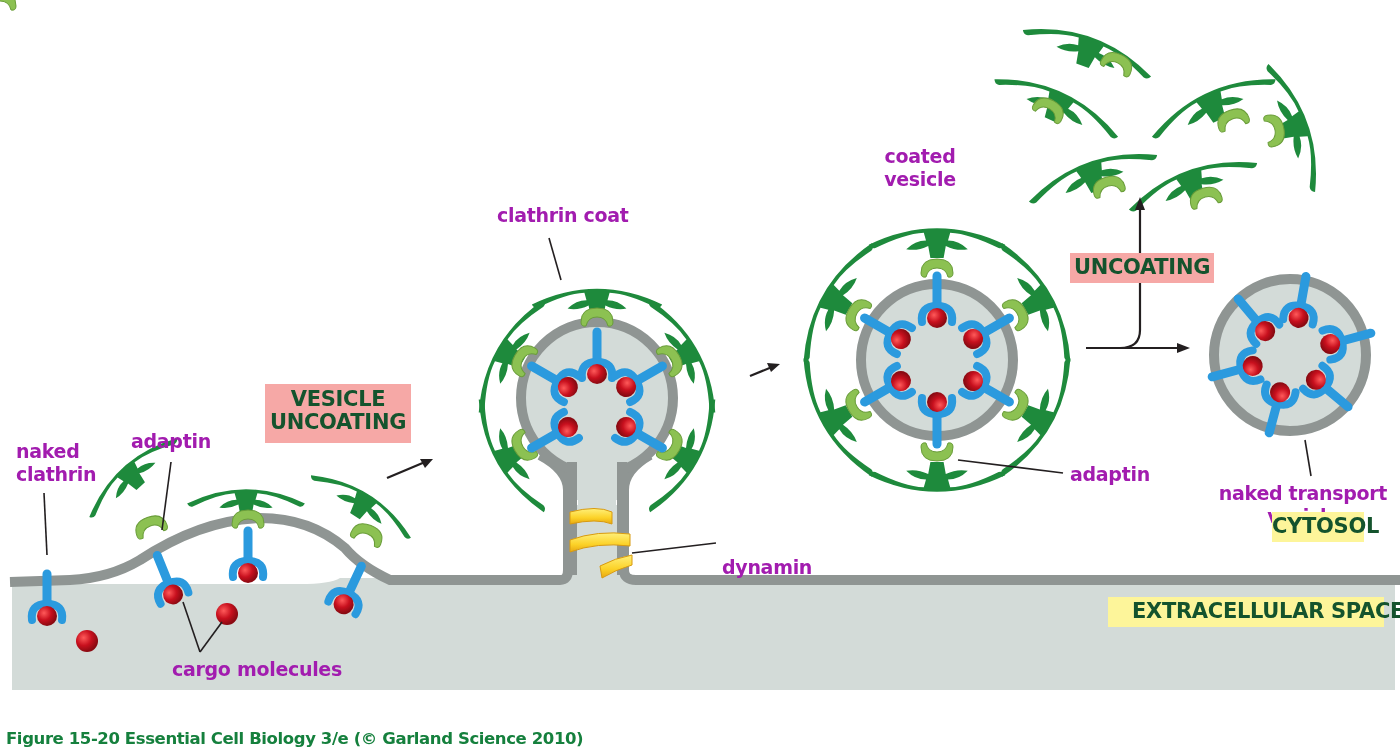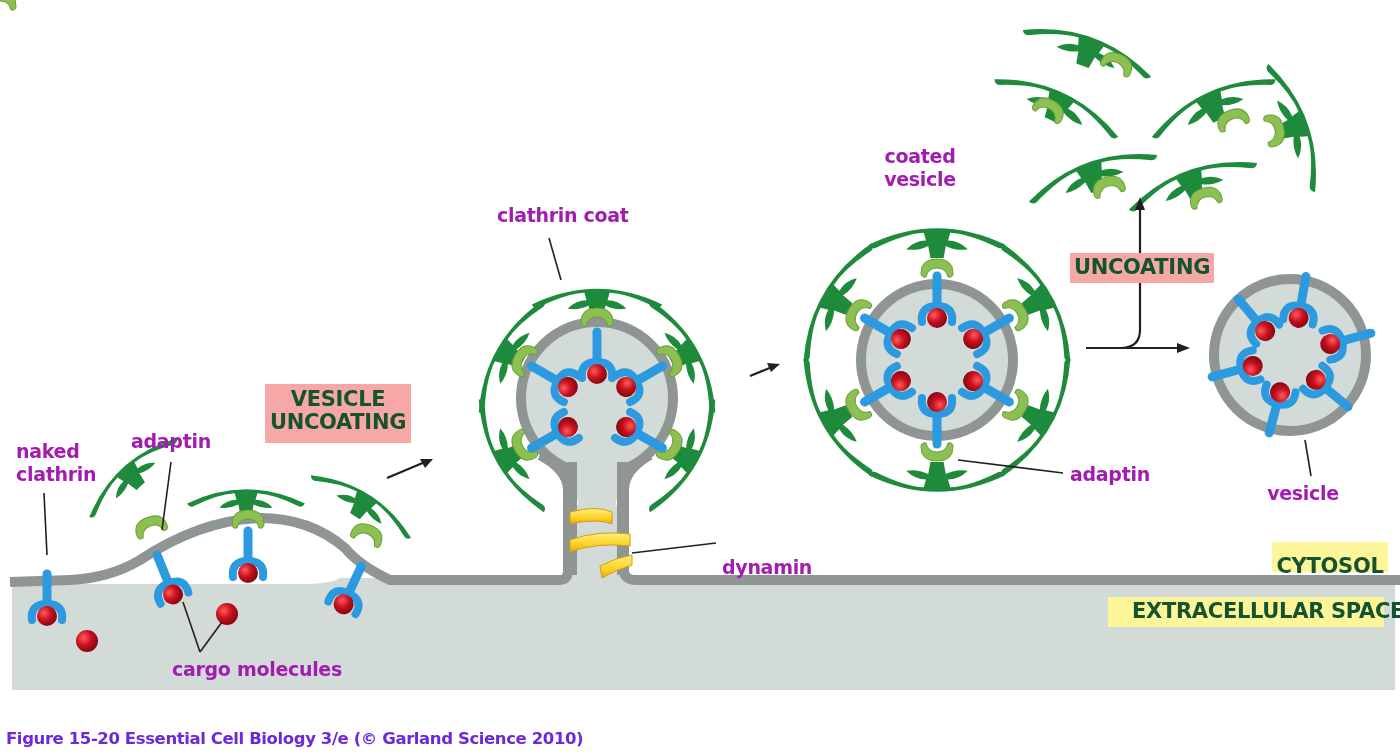--- a/index.html
+++ b/index.html
@@ -3,21 +3,21 @@
 <meta charset="utf-8">
 <style>
   html,body{margin:0;padding:0;background:#ffffff;}
   body{width:1400px;height:755px;position:relative;overflow:hidden;font-family:"DejaVu Sans",sans-serif;}
   #stage{position:absolute;left:0;top:0;width:1400px;height:755px;}
   .lbl{position:absolute;font-family:"DejaVu Sans",sans-serif;font-weight:bold;color:#a21caf;font-size:19px;line-height:23px;white-space:nowrap;letter-spacing:-0.3px;}
   .c{text-align:center;}
   .box{position:absolute;font-family:"DejaVu Sans",sans-serif;font-weight:bold;color:#14532d;font-size:21px;line-height:23px;text-align:center;white-space:nowrap;letter-spacing:-0.3px;}
   .pink{background:#f6a8a6;}
   .yellow{background:#fdf59a;}
-  .caption{position:absolute;left:6px;top:729px;font-family:"DejaVu Sans",sans-serif;font-weight:bold;font-size:16.5px;color:#6d28d9;white-space:nowrap;letter-spacing:-0.4px;}
+  .caption{position:absolute;left:6px;top:729px;font-family:"DejaVu Sans",sans-serif;font-weight:bold;font-size:16.5px;color:#15803d;white-space:nowrap;letter-spacing:-0.4px;}
 </style>
 </head>
 <body>
 
 <svg id="stage" width="1400" height="755" viewBox="0 0 1400 755">
   <defs>
     <radialGradient id="gCargo" cx="35%" cy="35%" r="65%">
       <stop offset="0%" stop-color="#ff5a5a"></stop>
       <stop offset="55%" stop-color="#c8101e"></stop>
       <stop offset="100%" stop-color="#8a0a12"></stop>
@@ -173,25 +173,26 @@
 <div class="lbl" style="left:131px;top:430px;">adaptin</div>
 <div class="lbl" style="left:172px;top:658px;">cargo molecules</div>
 <div class="lbl" style="left:497px;top:204px;">clathrin coat</div>
 <div class="lbl" style="left:722px;top:556px;">dynamin</div>
 <div class="lbl c" style="left:870px;top:145px;width:100px;">
   <div>coated</div>
   <div>vesicle</div>
 </div>
 <div class="lbl" style="left:1070px;top:463px;">adaptin</div>
 <div class="lbl c" style="left:1205px;top:482px;width:196px;">
+  <div>naked transport</div>
   <div>vesicle</div>
 </div>
 
 <div class="box pink" style="left:265px;top:384px;width:146px;height:59px;padding-top:4px;box-sizing:border-box;">
   <div>VESICLE</div>
   <div>UNCOATING</div>
 </div>
 <div class="box pink" style="left:1070px;top:253px;width:144px;height:30px;padding-top:3px;box-sizing:border-box;">UNCOATING</div>
 
-<div class="box yellow" style="left:1272px;top:542px;width:116px;height:30px;padding-top:13px;box-sizing:border-box;">CYTOSOL</div>
+<div class="box yellow" style="left:1272px;top:512px;width:92px;height:30px;padding-top:3px;box-sizing:border-box;">CYTOSOL</div>
 <div class="box yellow" style="left:1108px;top:597px;width:276px;height:30px;padding-top:3px;box-sizing:border-box;padding-left:24px;">EXTRACELLULAR SPACE</div>
 
 <div class="caption">Figure 15-20  Essential Cell Biology 3/e (© Garland Science 2010)</div>
 
 </body></html>

